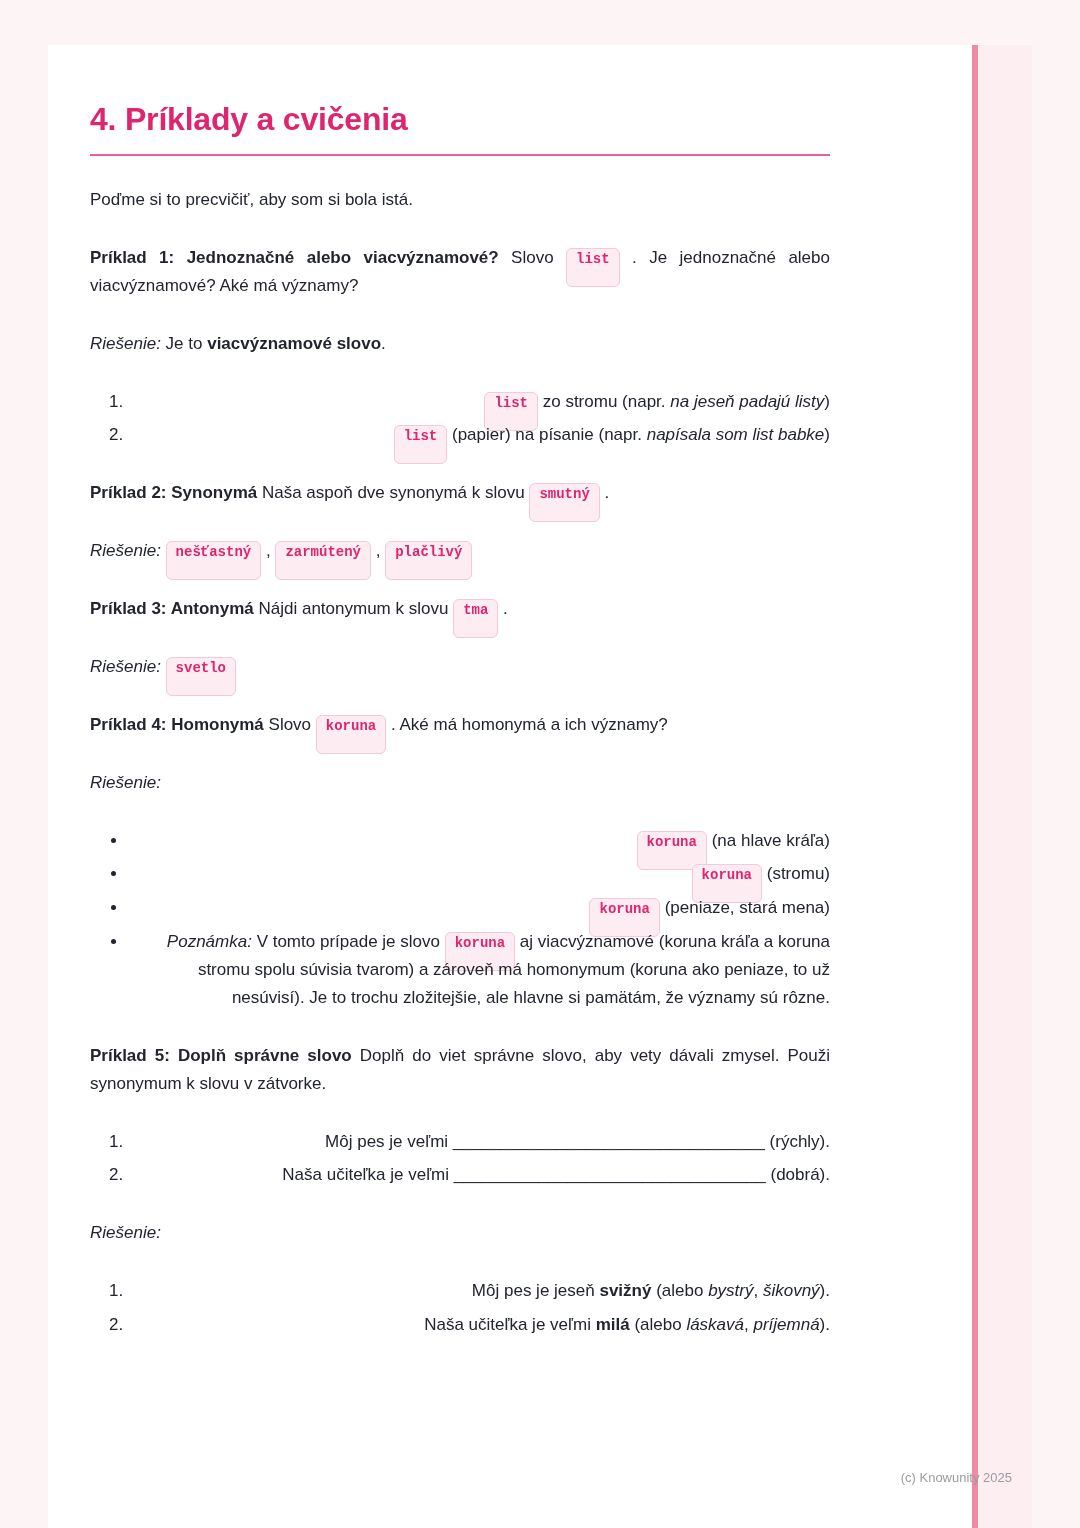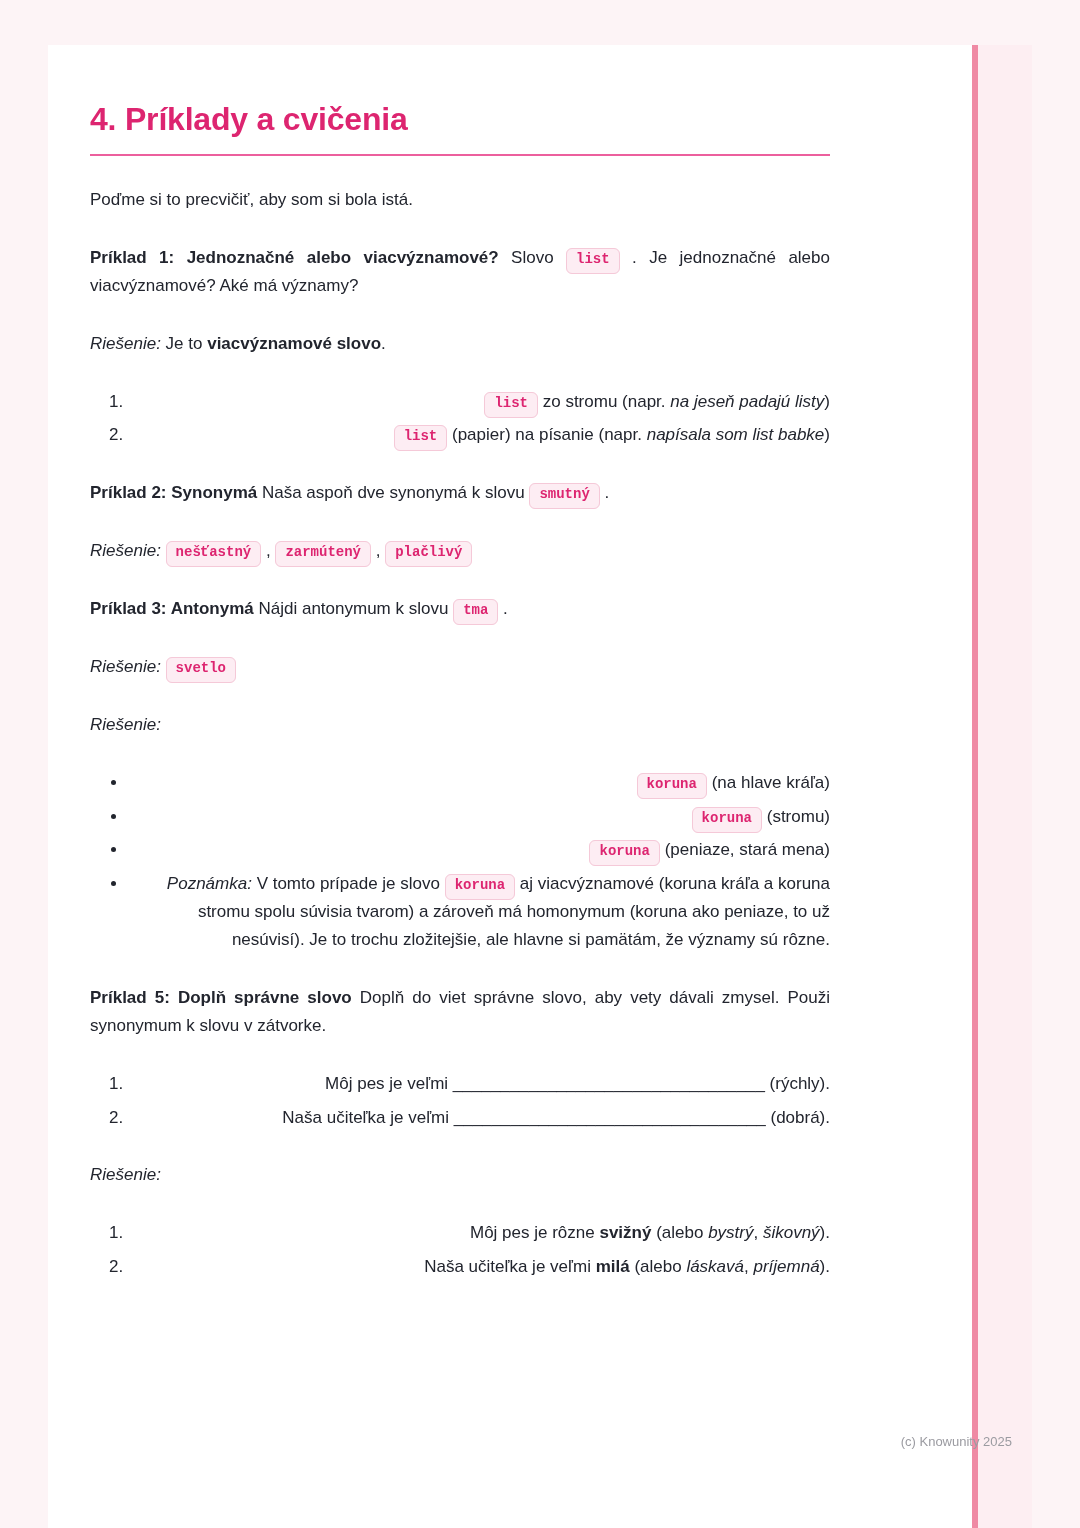--- a/index.html
+++ b/index.html
@@ -50,26 +50,26 @@
   strong { font-weight: 700; }
   em { font-style: italic; }
   code.chip {
     font-family: "Liberation Mono", "DejaVu Sans Mono", monospace;
     font-weight: 700;
     font-size: 14px;
     color: var(--accent, #dd2570);
     background: var(--chip-bg, #fdedf3);
     border: 1px solid var(--chip-border, #f5c9d8);
     border-radius: 6px;
-    padding: 2px 9px 6px;
+    padding: 2px 9px 19px;
     white-space: nowrap;
   }
   .copyright {
     position: absolute;
-    top: 1434px;
+    top: 1470px;
     right: 68px;
     font-size: 13px;
     color: #9b9ba1;
     z-index: 5;
   }
 </style>
 </head>
 <body>
 
 <div class="card">
@@ -83,34 +83,35 @@
         <p class="justify"><strong>Príklad 1: Jednoznačné alebo viacvýznamové?</strong><span> Slovo </span><code class="chip">list</code><span> . Je jednoznačné alebo viacvýznamové? Aké má významy?</span></p>
         <p><em>Riešenie:</em><span> Je to </span><strong>viacvýznamové slovo</strong><span>.</span></p>
         <ol>
           <li><code class="chip">list</code><span> zo stromu (napr. </span><em>na jeseň padajú listy</em><span>)</span></li>
           <li><code class="chip">list</code><span> (papier) na písanie (napr. </span><em>napísala som list babke</em><span>)</span></li>
         </ol>
         <p><strong>Príklad 2: Synonymá</strong><span> Naša aspoň dve synonymá k slovu </span><code class="chip">smutný</code><span> .</span></p>
         <p><em>Riešenie:</em><span> </span><code class="chip">nešťastný</code><span> , </span><code class="chip">zarmútený</code><span> , </span><code class="chip">plačlivý</code></p>
         <p><strong>Príklad 3: Antonymá</strong><span> Nájdi antonymum k slovu </span><code class="chip">tma</code><span> .</span></p>
         <p><em>Riešenie:</em><span> </span><code class="chip">svetlo</code></p>
+        <p><strong>Príklad 4: Homonymá</strong><span> Slovo </span><code class="chip">koruna</code><span> . Aké má homonymá a ich významy?</span></p>
         <p><em>Riešenie:</em></p>
         <ul>
           <li><code class="chip">koruna</code><span> (na hlave kráľa)</span></li>
           <li><code class="chip">koruna</code><span> (stromu)</span></li>
           <li><code class="chip">koruna</code><span> (peniaze, stará mena)</span></li>
           <li><em>Poznámka:</em><span> V tomto prípade je slovo </span><code class="chip">koruna</code><span> aj viacvýznamové (koruna kráľa a koruna stromu spolu súvisia tvarom) a zároveň má homonymum (koruna ako peniaze, to už nesúvisí). Je to trochu zložitejšie, ale hlavne si pamätám, že významy sú rôzne.</span></li>
         </ul>
         <p class="justify"><strong>Príklad 5: Doplň správne slovo</strong><span> Doplň do viet správne slovo, aby vety dávali zmysel. Použi synonymum k slovu v zátvorke.</span></p>
         <ol>
           <li><span>Môj pes je veľmi _________________________________ (rýchly).</span></li>
           <li><span>Naša učiteľka je veľmi _________________________________ (dobrá).</span></li>
         </ol>
         <p><em>Riešenie:</em></p>
         <ol>
-          <li><span>Môj pes je rôzne </span><strong>svižný</strong><span> (alebo </span><em>bystrý</em><span>, </span><em>šikovný</em><span>).</span></li>
+          <li><span>Môj pes je jeseň </span><strong>svižný</strong><span> (alebo </span><em>bystrý</em><span>, </span><em>šikovný</em><span>).</span></li>
           <li><span>Naša učiteľka je veľmi </span><strong>milá</strong><span> (alebo </span><em>láskavá</em><span>, </span><em>príjemná</em><span>).</span></li>
         </ol>
       </div>
   </div>
 </div>
 
 <div class="copyright">(c) Knowunity 2025</div>
 
 </body></html>

